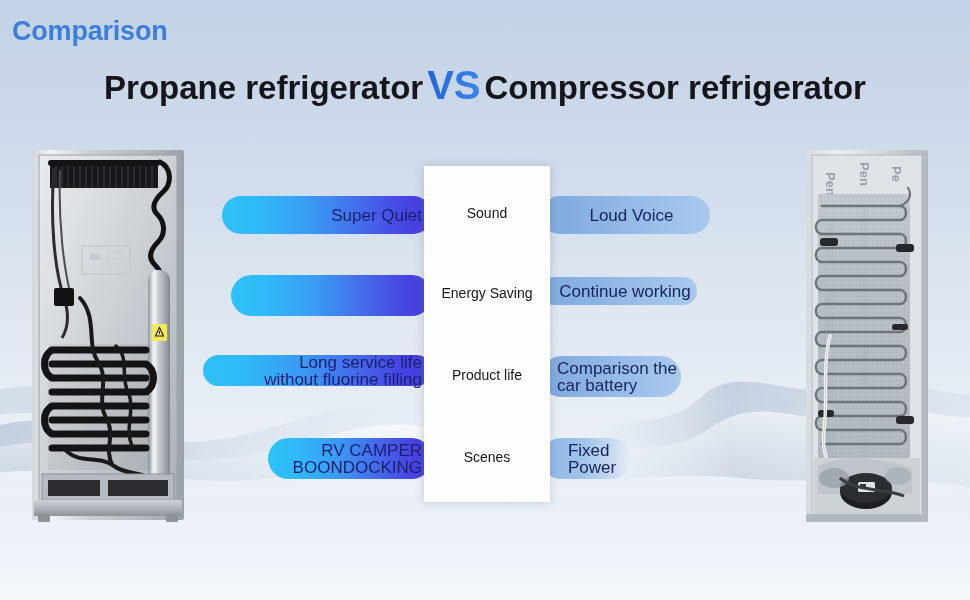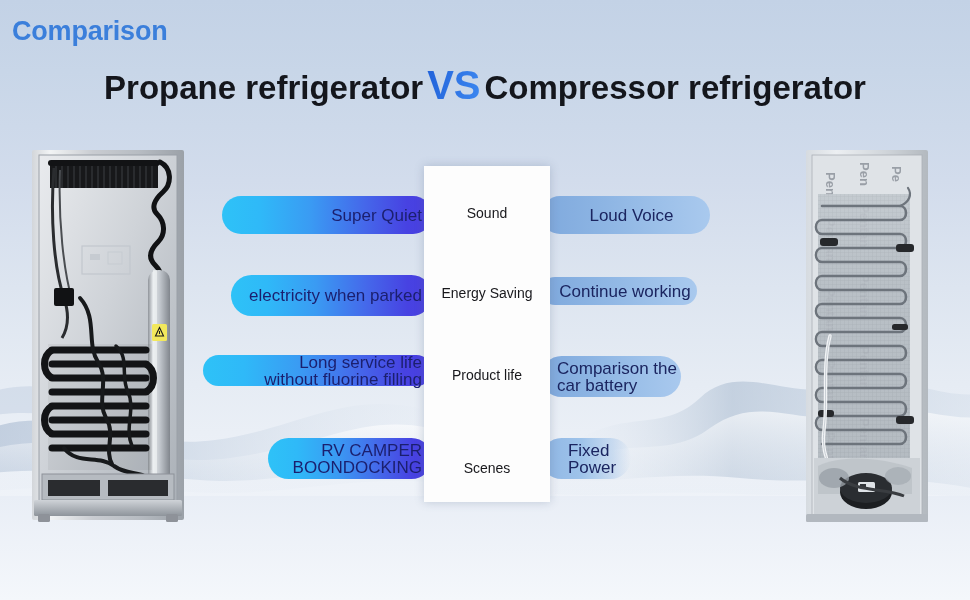--- a/index.html
+++ b/index.html
@@ -361,36 +361,35 @@
     <ellipse cx="34" cy="330" rx="15" ry="10" fill="#9aa0a7" opacity="0.8"></ellipse>
     <ellipse cx="98" cy="328" rx="13" ry="9" fill="#a6acb3" opacity="0.75"></ellipse>
     <path d="M40 330 C 56 344 86 340 104 348" fill="none" stroke="#3a3d41" stroke-width="3"></path>
     <rect x="6" y="366" width="122" height="8" rx="1.5" fill="#b2b8bf"></rect>
   </svg>
 
   <div id="center-panel">
     <div class="center-label" style="top:39px;">Sound</div>
     <div class="center-label" style="top:119px;">Energy Saving</div>
     <div class="center-label" style="top:201px;">Product life</div>
-    <div class="center-label" style="top:294px;">Scenes</div>
+    <div class="center-label" style="top:283px;">Scenes</div>
   </div>
 
   <div class="row">
     <div class="pill pill-left" style="left:222px; top:196px; width:210px; height:38px;">
       <span>Super Quiet</span>
     </div>
     <div class="pill pill-right" style="left:541px; top:196px; width:169px; height:38px;">
       <span>Loud Voice</span>
     </div>
   </div>
 
   <div class="row">
     <div class="pill pill-left" style="left:231px; top:275px; width:201px; height:41px;">
       <div>
-        <div>electricity when parked</div>
       </div>
     </div>
     <div class="pill pill-right" style="left:541px; top:277px; width:156px; height:28px;">
       <span>Continue working</span>
     </div>
   </div>
 
   <div class="row">
     <div class="pill pill-left" style="left:203px; top:355px; width:229px; height:31px;">
       <div>

